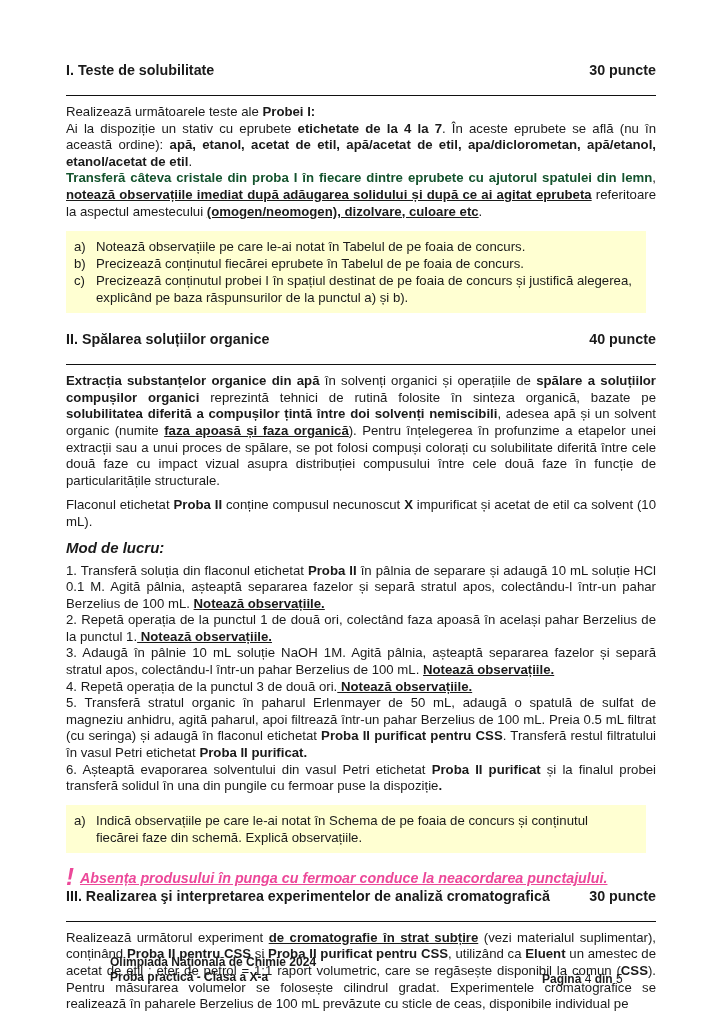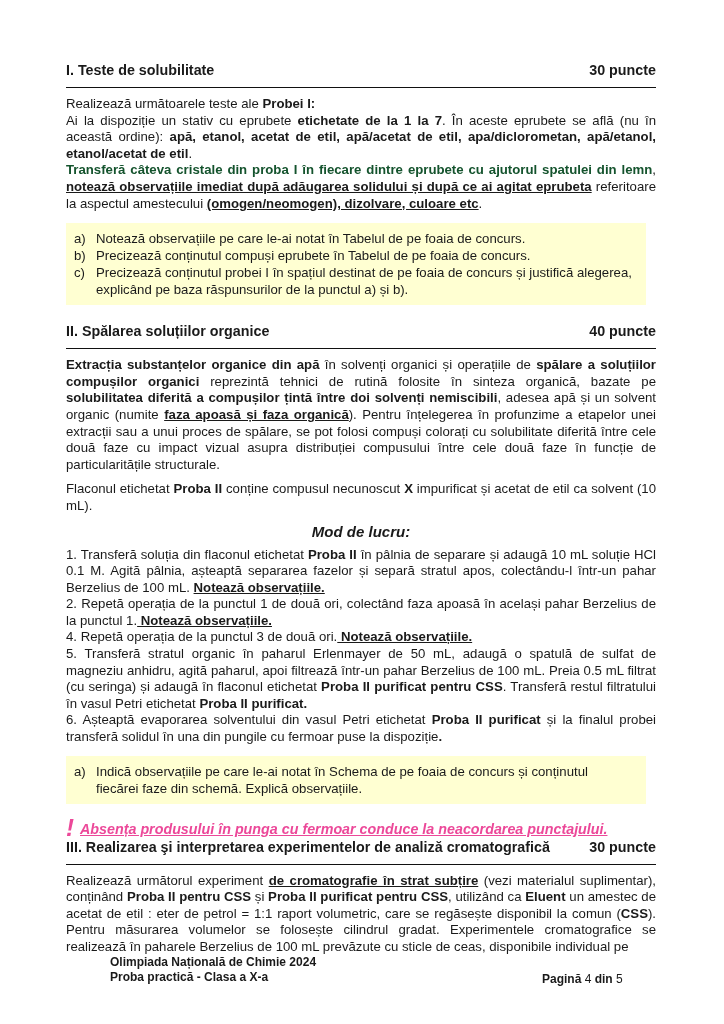--- a/index.html
+++ b/index.html
@@ -1,75 +1,76 @@
 <!DOCTYPE html>
 <html><head>
 <meta charset="utf-8">
 <style>
   html, body { margin: 0; padding: 0; background: #ffffff; }
   body { width: 724px; height: 1024px; position: relative; overflow: hidden;
          font-family: "Liberation Sans", sans-serif; color: #1a1a1a; font-size: 13.2px; }
   .page { position: absolute; left: 66px; top: 62px; width: 590px; }
   .sec-head { display: flex; justify-content: space-between; font-weight: bold; font-size: 14.3px;
-              border-bottom: 1.3px solid #111; padding-bottom: 8px; line-height: 17px; }
+              border-bottom: 1.3px solid #111; padding-bottom: 16px; line-height: 17px; }
   p { margin: 0; line-height: 16.6px; text-align: justify; }
   .b { font-weight: bold; }
   .u { text-decoration: underline; font-weight: bold; }
   .blue { color: #14532d; font-weight: bold; }
   .box { background: #ffffd2; margin: 11px 0 0 0; padding: 7px 12px 7px 8px; width: 560px; }
   .box ol { margin: 0; padding: 0; list-style: none; }
   .box li { display: flex; line-height: 17px; }
   .box li .lab { width: 22px; flex: none; }
-  .mod { font-weight: bold; font-style: italic; font-size: 15px; margin: 8px 0 6px 0; line-height: 18px; text-align: center; }
+  .mod { font-weight: bold; font-style: italic; font-size: 15px; margin: 8px 0 6px 0; line-height: 18px; }
   .warn { color: #ec4899; font-style: italic; font-weight: bold; text-decoration: underline; font-size: 14.3px; margin-top: 14px; line-height: 20px; }
   .warn .bang { font-size: 24px; text-decoration: none; display: inline-block; margin-right: 6px; vertical-align: -2px; }
   .footer { position: absolute; left: 66px; top: 955px; width: 560px; font-weight: bold; font-size: 12px; line-height: 15px; padding-left: 44px; }
   .footer .right { position: absolute; left: 476px; top: 0; margin-top: 17px; }
   .footer .num { font-weight: normal; }
 </style>
 </head>
 <body>
 
 <div class="page">
 
   <div class="sec-head">
     <span>I. Teste de solubilitate</span>
     <span>30 puncte</span>
   </div>
   <p style="margin-top:8px"><span>Realizează următoarele teste ale </span><span class="b">Probei I:</span></p>
-  <p><span>Ai la dispoziție un stativ cu eprubete </span><span class="b">etichetate de la 1 la 7</span><span>. În aceste eprubete se află (nu în această ordine): </span><span class="b">apă, etanol, acetat de etil, apă/acetat de etil, apa/diclorometan, apă/etanol, etanol/acetat de etil</span><span>.</span></p>
+  <p><span>Ai la dispoziție un stativ cu eprubete </span><span class="b">etichetate de la 4 la 7</span><span>. În aceste eprubete se află (nu în această ordine): </span><span class="b">apă, etanol, acetat de etil, apă/acetat de etil, apa/diclorometan, apă/etanol, etanol/acetat de etil</span><span>.</span></p>
   <p><span class="blue">Transferă câteva cristale din proba I în fiecare dintre eprubete cu ajutorul spatulei din lemn</span><span>, </span><span class="u">notează observațiile imediat după adăugarea solidului și după ce ai agitat eprubeta</span><span> referitoare la aspectul amestecului </span><span class="u">(omogen/neomogen), dizolvare, culoare etc</span><span>.</span></p>
 
   <div class="box">
     <ol>
       <li>
           <span class="lab">a)</span>
           <span>Notează observațiile pe care le-ai notat în Tabelul de pe foaia de concurs.</span>
         </li>
       <li>
           <span class="lab">b)</span>
-          <span>Precizează conținutul compuși eprubete în Tabelul de pe foaia de concurs.</span>
+          <span>Precizează conținutul fiecărei eprubete în Tabelul de pe foaia de concurs.</span>
         </li>
       <li>
           <span class="lab">c)</span>
           <span>Precizează conținutul probei I în spațiul destinat de pe foaia de concurs și justifică alegerea, explicând pe baza răspunsurilor de la punctul a) și b).</span>
         </li>
     </ol>
   </div>
 
   <div class="sec-head" style="margin-top:18px">
     <span>II. Spălarea soluțiilor organice</span>
     <span>40 puncte</span>
   </div>
   <p style="margin-top:8px"><span class="b">Extracția substanțelor organice din apă</span><span> în solvenți organici și operațiile de </span><span class="b">spălare a soluțiilor compușilor organici</span><span> reprezintă tehnici de rutină folosite în sinteza organică, bazate pe </span><span class="b">solubilitatea diferită a compușilor țintă între doi solvenți nemiscibili</span><span>, adesea apă și un solvent organic (numite </span><span class="u">faza apoasă și faza organică</span><span>). Pentru înțelegerea în profunzime a etapelor unei extracții sau a unui proces de spălare, se pot folosi compuși colorați cu solubilitate diferită între cele două faze cu impact vizual asupra distribuției compusului între cele două faze în funcție de particularitățile structurale.</span></p>
   <p style="margin-top:8px"><span>Flaconul etichetat </span><span class="b">Proba II</span><span> conține compusul necunoscut </span><span class="b">X</span><span> impurificat și acetat de etil ca solvent (10 mL).</span></p>
   <div class="mod">Mod de lucru:</div>
 
   <p><span>1. Transferă soluția din flaconul etichetat </span><span class="b">Proba II</span><span> în pâlnia de separare și adaugă 10 mL soluție HCl 0.1 M. Agită pâlnia, așteaptă separarea fazelor și separă stratul apos, colectându-l într-un pahar Berzelius de 100 mL. </span><span class="u">Notează observațiile.</span></p>
   <p><span>2. Repetă operația de la punctul 1 de două ori, colectând faza apoasă în același pahar Berzelius de la punctul 1.</span><span class="u"> Notează observațiile.</span></p>
+  <p><span>3. Adaugă în pâlnie 10 mL soluție NaOH 1M. Agită pâlnia, așteaptă separarea fazelor și separă stratul apos, colectându-l într-un pahar Berzelius de 100 mL. </span><span class="u">Notează observațiile.</span></p>
   <p><span>4. Repetă operația de la punctul 3 de două ori.</span><span class="u"> Notează observațiile.</span></p>
   <p><span>5. Transferă stratul organic în paharul Erlenmayer de 50 mL, adaugă o spatulă de sulfat de magneziu anhidru, agită paharul, apoi filtrează într-un pahar Berzelius de 100 mL. Preia 0.5 mL filtrat (cu seringa) și adaugă în flaconul etichetat </span><span class="b">Proba II purificat pentru CSS</span><span>. Transferă restul filtratului în vasul Petri etichetat </span><span class="b">Proba II purificat.</span></p>
   <p><span>6. Așteaptă evaporarea solventului din vasul Petri etichetat </span><span class="b">Proba II purificat</span><span> și la finalul probei transferă solidul în una din pungile cu fermoar puse la dispoziție</span><span class="b">.</span></p>
 
   <div class="box" style="margin-top:10px">
     <ol>
       <li>
           <span class="lab">a)</span>
           <span>Indică observațiile pe care le-ai notat în Schema de pe foaia de concurs și conținutul fiecărei faze din schemă. Explică observațiile.</span>
         </li>

